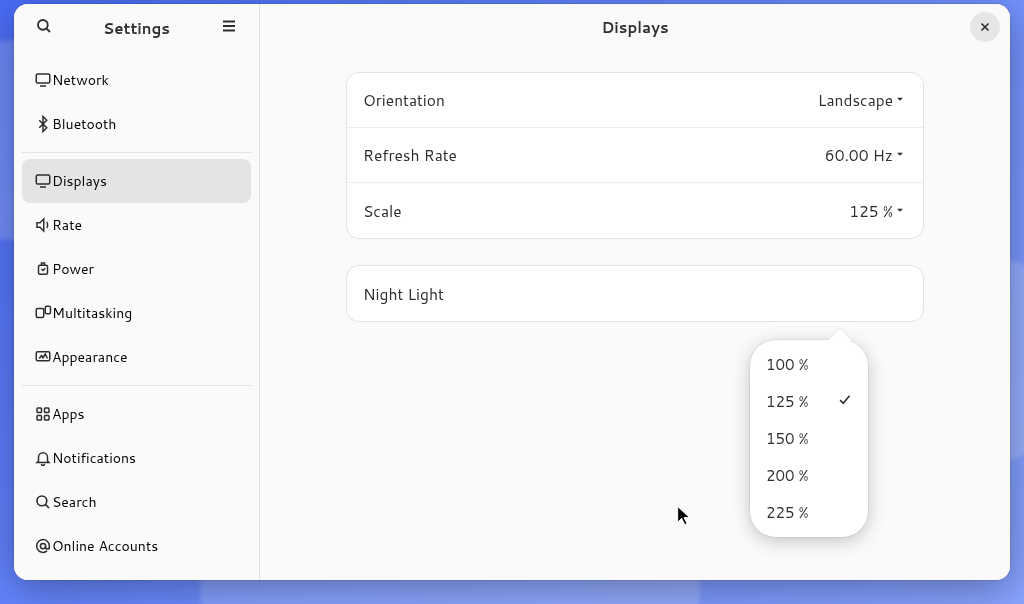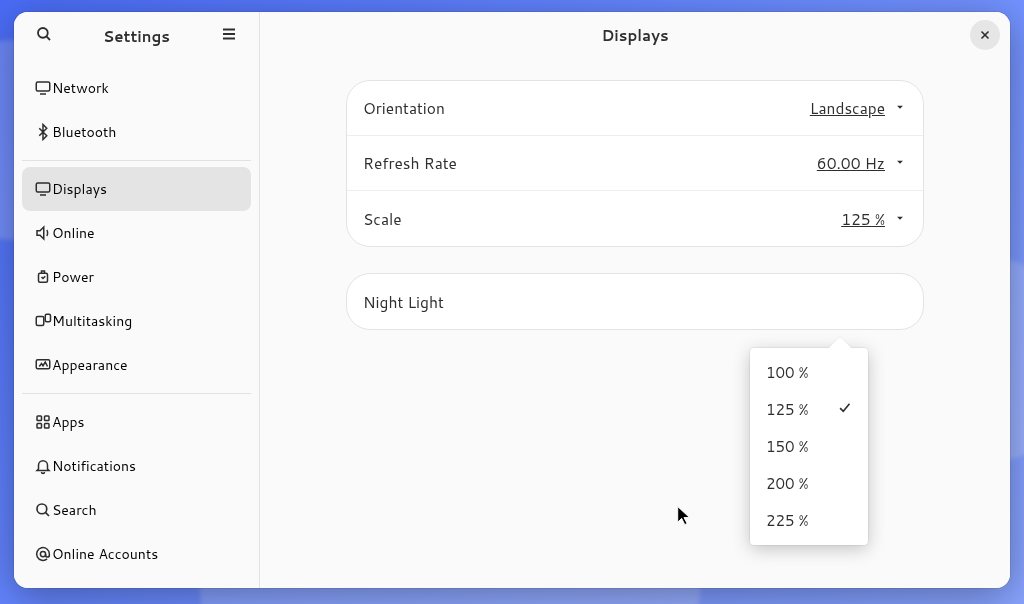--- a/index.html
+++ b/index.html
@@ -18,21 +18,20 @@
 
   .window {
     position: absolute;
     top: 4px; left: 14px;
     width: 996px; height: 576px;
     background: #fafafa;
     border-radius: 14px;
     box-shadow: 0 8px 40px rgba(0,0,0,0.35), 0 0 0 1px rgba(0,0,0,0.08);
     display: flex;
     overflow: hidden;
-    margin-top: 8px;
   }
 
   
   .sidebar {
     width: 246px;
     border-right: 1px solid #e2e2e2;
     background: #fafafa;
     display: flex;
     flex-direction: column;
   }
@@ -112,56 +111,54 @@
   .close-btn svg { width: 14px; height: 14px; }
 
   .content {
     flex: 1;
     padding: 20px 86px 0 86px;
     position: relative;
   }
 
   .settings-group {
     border: 1px solid #e3e3e3;
-    border-radius: 24px;
+    border-radius: 13px;
     background: #ffffff;
     overflow: hidden;
     margin-bottom: 26px;
   }
   .row {
     display: flex;
     align-items: center;
     justify-content: space-between;
     padding: 0 16px;
     height: 55px;
     border-bottom: 1px solid #eee;
   }
   .row:last-child { border-bottom: none; }
   .row-label {
     font-size: 15.5px;
     color: #2e2e2e;
   }
   .row-value-wrap {
     display: flex;
     align-items: center;
-    gap: 8px;
     color: #2e2e2e;
     font-size: 15.5px;
-    text-decoration: underline;
   }
   .row-value-wrap svg { width: 14px; height: 14px; color: #2e2e2e; }
 
   
   .popover {
     position: absolute;
     top: 288px;
     left: 490px;
     width: 118px;
     background: #ffffff;
-    border-radius: 4px;
+    border-radius: 26px;
     box-shadow: 0 4px 18px rgba(0,0,0,0.22), 0 0 0 1px rgba(0,0,0,0.05);
     padding: 6px;
   }
   .popover::before {
     content: "";
     position: absolute;
     top: -8px; right: 20px;
     width: 16px; height: 16px;
     background: #ffffff;
     transform: rotate(45deg);
@@ -253,21 +250,21 @@
         </span>
         <span>Displays</span>
       </div>
       <div class="nav-item">
         <span class="nav-icon">
           <svg viewBox="0 0 24 24" fill="none" stroke="currentColor" stroke-width="2">
               <polygon points="4,9 8,9 13,4 13,20 8,15 4,15"></polygon>
               <path d="M17 8c1.5 1.5 1.5 6.5 0 8"></path>
             </svg>
         </span>
-        <span>Online</span>
+        <span>Rate</span>
       </div>
       <div class="nav-item">
         <span class="nav-icon">
           <svg viewBox="0 0 24 24" fill="none" stroke="currentColor" stroke-width="2">
               <rect x="6" y="7" width="12" height="12" rx="2"></rect>
               <path d="M10 7V4h4v3"></path>
               <path d="M10 12l2 2 3-3"></path>
             </svg>
         </span>
         <span>Power</span>

